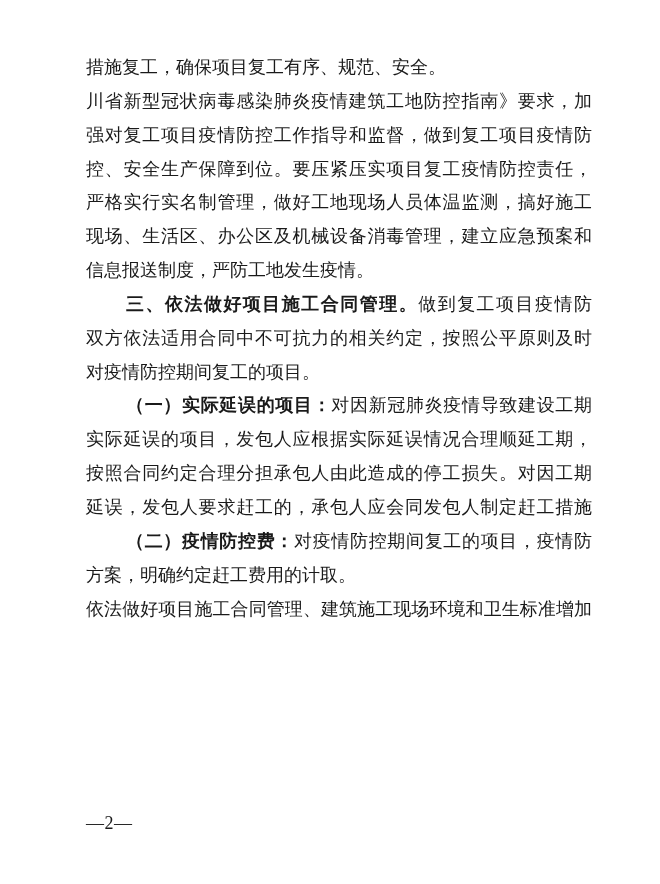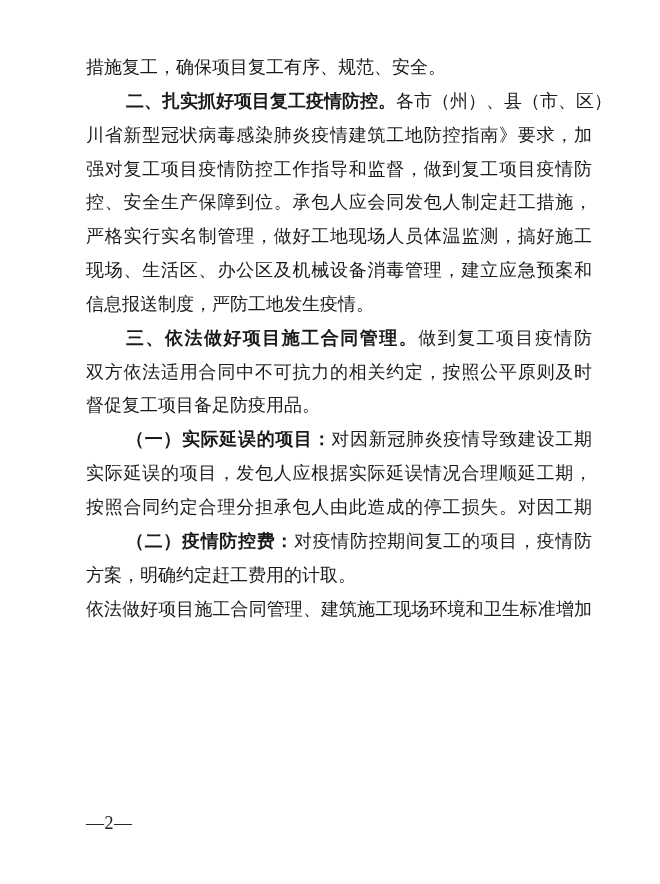--- a/index.html
+++ b/index.html
@@ -45,49 +45,49 @@
   }
 </style>
 </head>
 <body>
 
 <div class="page">
   <div class="content">
 
     <div class="line end"><span>措施复工，确保项目复工有序、规范、安全。</span></div>
 
-    <div class="line indent"><span class="b">二、扎实抓好项目复工疫情防控。</span><span>各市（州）、县（市、区）</span></div>
 
 
     <div class="line"><span>川省新型冠状病毒感染肺炎疫情建筑工地防控指南》要求，加</span></div>
 
     <div class="line"><span>强对复工项目疫情防控工作指导和监督，做到复工项目疫情防</span></div>
 
-    <div class="line"><span>控、安全生产保障到位。承包人应会同发包人制定赶工措施，</span></div>
+    <div class="line"><span>控、安全生产保障到位。要压紧压实项目复工疫情防控责任，</span></div>
 
 
     <div class="line"><span>严格实行实名制管理，做好工地现场人员体温监测，搞好施工</span></div>
 
     <div class="line"><span>现场、生活区、办公区及机械设备消毒管理，建立应急预案和</span></div>
 
     <div class="line end"><span>信息报送制度，严防工地发生疫情。</span></div>
 
     <div class="line indent"><span class="b">三、依法做好项目施工合同管理。</span><span>做到复工项目疫情防</span></div>
 
 
     <div class="line"><span>双方依法适用合同中不可抗力的相关约定，按照公平原则及时</span></div>
 
-    <div class="line end"><span>督促复工项目备足防疫用品。</span></div>
+    <div class="line end"><span>对疫情防控期间复工的项目。</span></div>
 
     <div class="line indent"><span class="b">（一）实际延误的项目：</span><span>对因新冠肺炎疫情导致建设工期</span></div>
 
     <div class="line"><span>实际延误的项目，发包人应根据实际延误情况合理顺延工期，</span></div>
 
     <div class="line"><span>按照合同约定合理分担承包人由此造成的停工损失。对因工期</span></div>
 
+    <div class="line"><span>延误，发包人要求赶工的，承包人应会同发包人制定赶工措施</span></div>
 
     <div class="line indent"><span class="b">（二）疫情防控费：</span><span>对疫情防控期间复工的项目，疫情防</span></div>
 
     <div class="line end"><span>方案，明确约定赶工费用的计取。</span></div>
 
     <div class="line"><span>依法做好项目施工合同管理、建筑施工现场环境和卫生标准增加</span></div>
 
   </div>
 
   <div class="footer">—2—</div>

